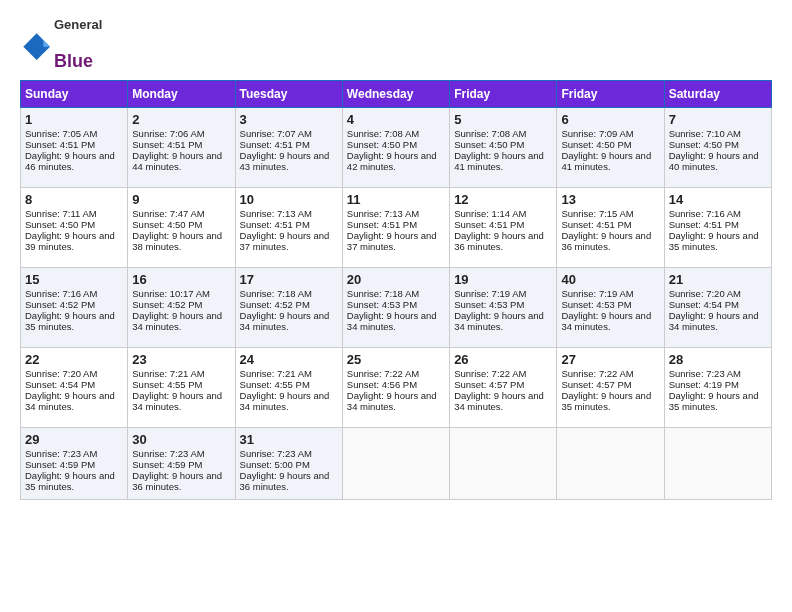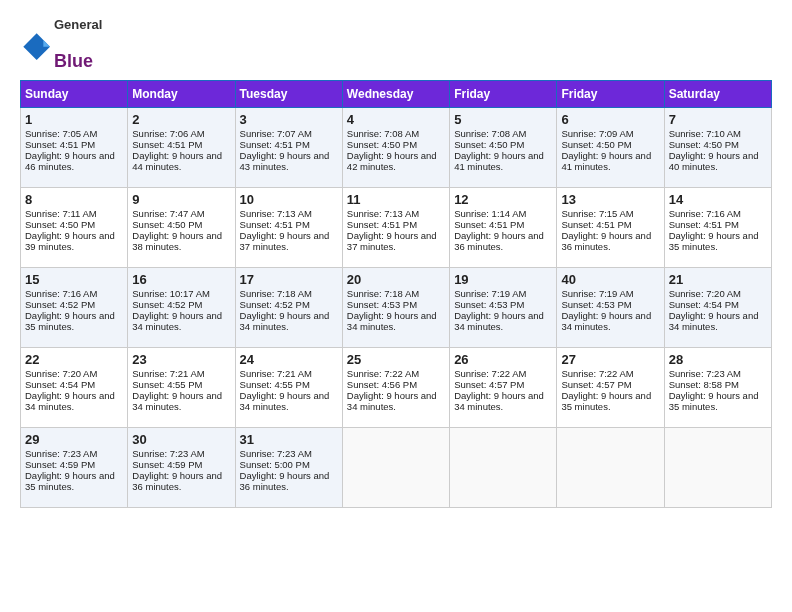--- a/index.html
+++ b/index.html
@@ -91,21 +91,21 @@
     .day-num {
       font-size: 13px;
       font-weight: bold;
       display: block;
       margin-bottom: 1px;
     }
     .cell-empty {
       background: #f9f9f9 !important;
     }
     .last-row td {
-      height: 80px;
+      height: 72px;
     }
   </style>
 </head>
 <body>
 
 <div class="page">
   <div class="header">
     <div class="logo">
       <svg class="logo-icon" viewBox="0 0 36 36">
         <polygon points="20,4 36,20 20,36 4,20" fill="#1a6bbf"></polygon>
@@ -296,21 +296,21 @@
   </td>
           <td>
     <span class="day-num">27</span>
     <span>Sunrise: 7:22 AM</span><br>
     <span>Sunset: 4:57 PM</span><br>
     <span>Daylight: 9 hours and 35 minutes.</span>
   </td>
           <td>
     <span class="day-num">28</span>
     <span>Sunrise: 7:23 AM</span><br>
-    <span>Sunset: 8:58 PM</span><br>
+    <span>Sunset: 4:19 PM</span><br>
     <span>Daylight: 9 hours and 35 minutes.</span>
   </td>
         </tr>
         <tr class="last-row">
           <td>
     <span class="day-num">29</span>
     <span>Sunrise: 7:23 AM</span><br>
     <span>Sunset: 4:59 PM</span><br>
     <span>Daylight: 9 hours and 35 minutes.</span>
   </td>

